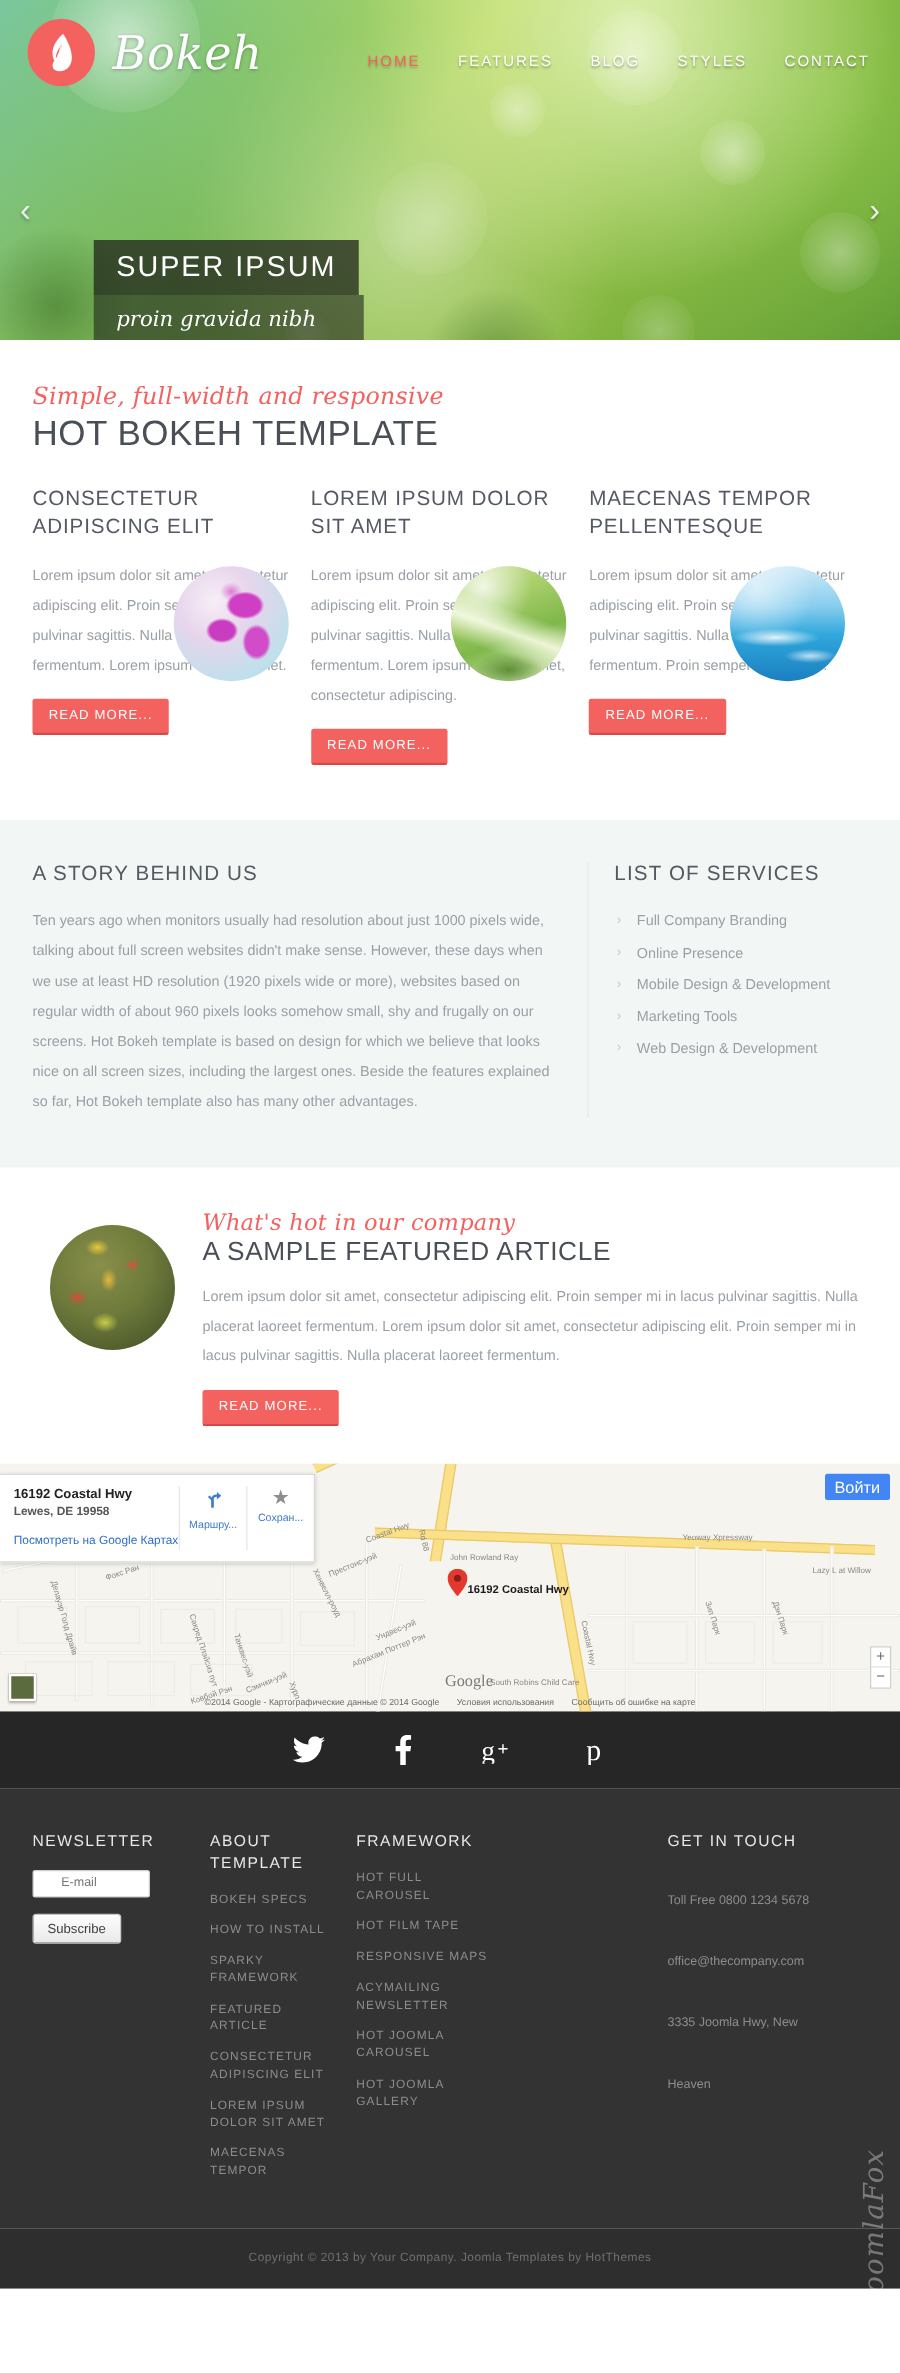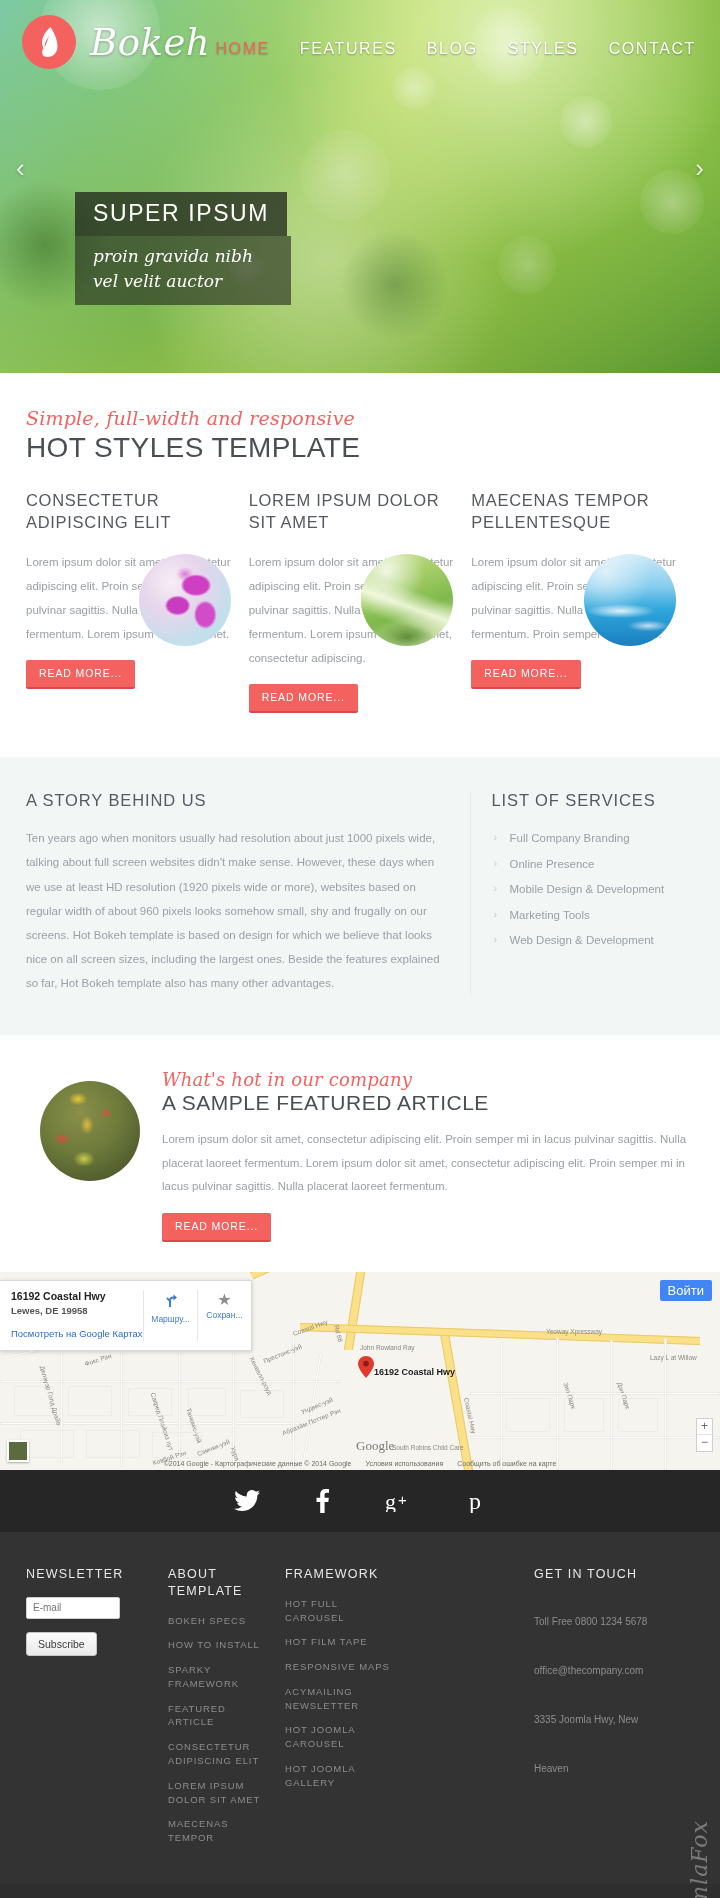--- a/index.html
+++ b/index.html
@@ -10,21 +10,21 @@
     -webkit-font-smoothing: antialiased;
   }
   body { width: 720px; overflow-x: hidden; }
 
   .page { width: 720px; position: relative; }
 
   
   .hero {
     position: relative;
     width: 720px;
-    height: 373px;
+    height: 272px;
     overflow: hidden;
     background:
       radial-gradient(circle at 14% 12%, rgba(120,200,140,0.55) 0%, rgba(120,200,140,0) 45%),
       radial-gradient(circle at 70% 8%, rgba(230,245,190,0.85) 0%, rgba(230,245,190,0) 38%),
       radial-gradient(circle at 92% 30%, rgba(150,205,80,0.7) 0%, rgba(150,205,80,0) 45%),
       radial-gradient(circle at 45% 70%, rgba(255,255,255,0.35) 0%, rgba(255,255,255,0) 40%),
       radial-gradient(circle at 20% 85%, rgba(90,160,60,0.6) 0%, rgba(90,160,60,0) 50%),
       linear-gradient(125deg, #7fc9b2 0%, #9ccf6f 22%, #b9d857 45%, #86b640 70%, #4e8c2b 100%);
     padding-left: 43px;
   }
@@ -58,21 +58,21 @@
     font-style: italic;
     font-size: 37px;
     line-height: 1;
     text-shadow: 0 1px 3px rgba(0,0,0,0.28);
     letter-spacing: 0.5px;
   }
 
   .mainnav { margin-left: auto; margin-right: 24px; display: flex; align-items: center; gap: 30px; }
   .mainnav a {
     color: #ffffff;
-    font-size: 16px;
+    font-size: 12px;
     letter-spacing: 1.6px;
     text-decoration: none;
     text-shadow: 0 1px 2px rgba(0,0,0,0.35);
     font-family: "Liberation Sans", sans-serif;
     white-space: nowrap;
     margin-top: 14px;
   }
   .mainnav a.active { color: #f4625f; text-shadow: 0 1px 2px rgba(0,0,0,0.25); }
 
   .slide-arrow {
@@ -347,21 +347,21 @@
     text-decoration: none; display: block;
     font-family: "Liberation Sans", sans-serif;
   }
   .footer .contact-line {
     color: #8d8d8d; font-size: 10px; line-height: 2.1;
     font-family: "Liberation Sans", sans-serif;
     margin-top: 28px;
   }
   .news-input {
     width: 94px; height: 22px; background: #fff; border: 1px solid #cfcfcf;
-    color: #9b9b9b; font-size: 10px; padding: 0 6px; border-radius: 2px;
+    color: #9b9b9b; font-size: 10px; padding: 0 22px; border-radius: 2px;
     margin-bottom: 13px; display: block;
     font-family: "Liberation Sans", sans-serif;
   }
   .news-btn {
     background: linear-gradient(180deg,#fdfdfd 0%, #e9e9e9 100%);
     border: 1px solid #c6c6c6; border-radius: 3px;
     color: #3d3d3d; font-size: 10.5px; padding: 5px 11px; cursor: pointer;
     font-family: "Liberation Sans", sans-serif;
   }
 
@@ -423,21 +423,21 @@
     <div class="slide-arrow right">›</div>
 
     <div class="caption">
       <div class="caption-title">SUPER IPSUM</div>
       <div class="caption-sub">proin gravida nibh vel velit auctor</div>
     </div>
   </div>
 
   <div class="wrap intro">
     <div class="script-head">Simple, full-width and responsive</div>
-    <h1 class="h1">HOT STYLES TEMPLATE</h1>
+    <h1 class="h1">HOT BOKEH TEMPLATE</h1>
   </div>
 
   <div class="wrap">
     <div class="cols">
       <div class="col">
         <h3>CONSECTETUR ADIPISCING ELIT</h3>
         <div class="circ c1"></div>
         <p>Lorem ipsum dolor sit amet, consectetur adipiscing elit. Proin semper mi in lacus pulvinar sagittis. Nulla placerat laoreet fermentum. Lorem ipsum dolor sit amet.</p>
         <button class="btn-red">READ MORE...</button>
       </div>

